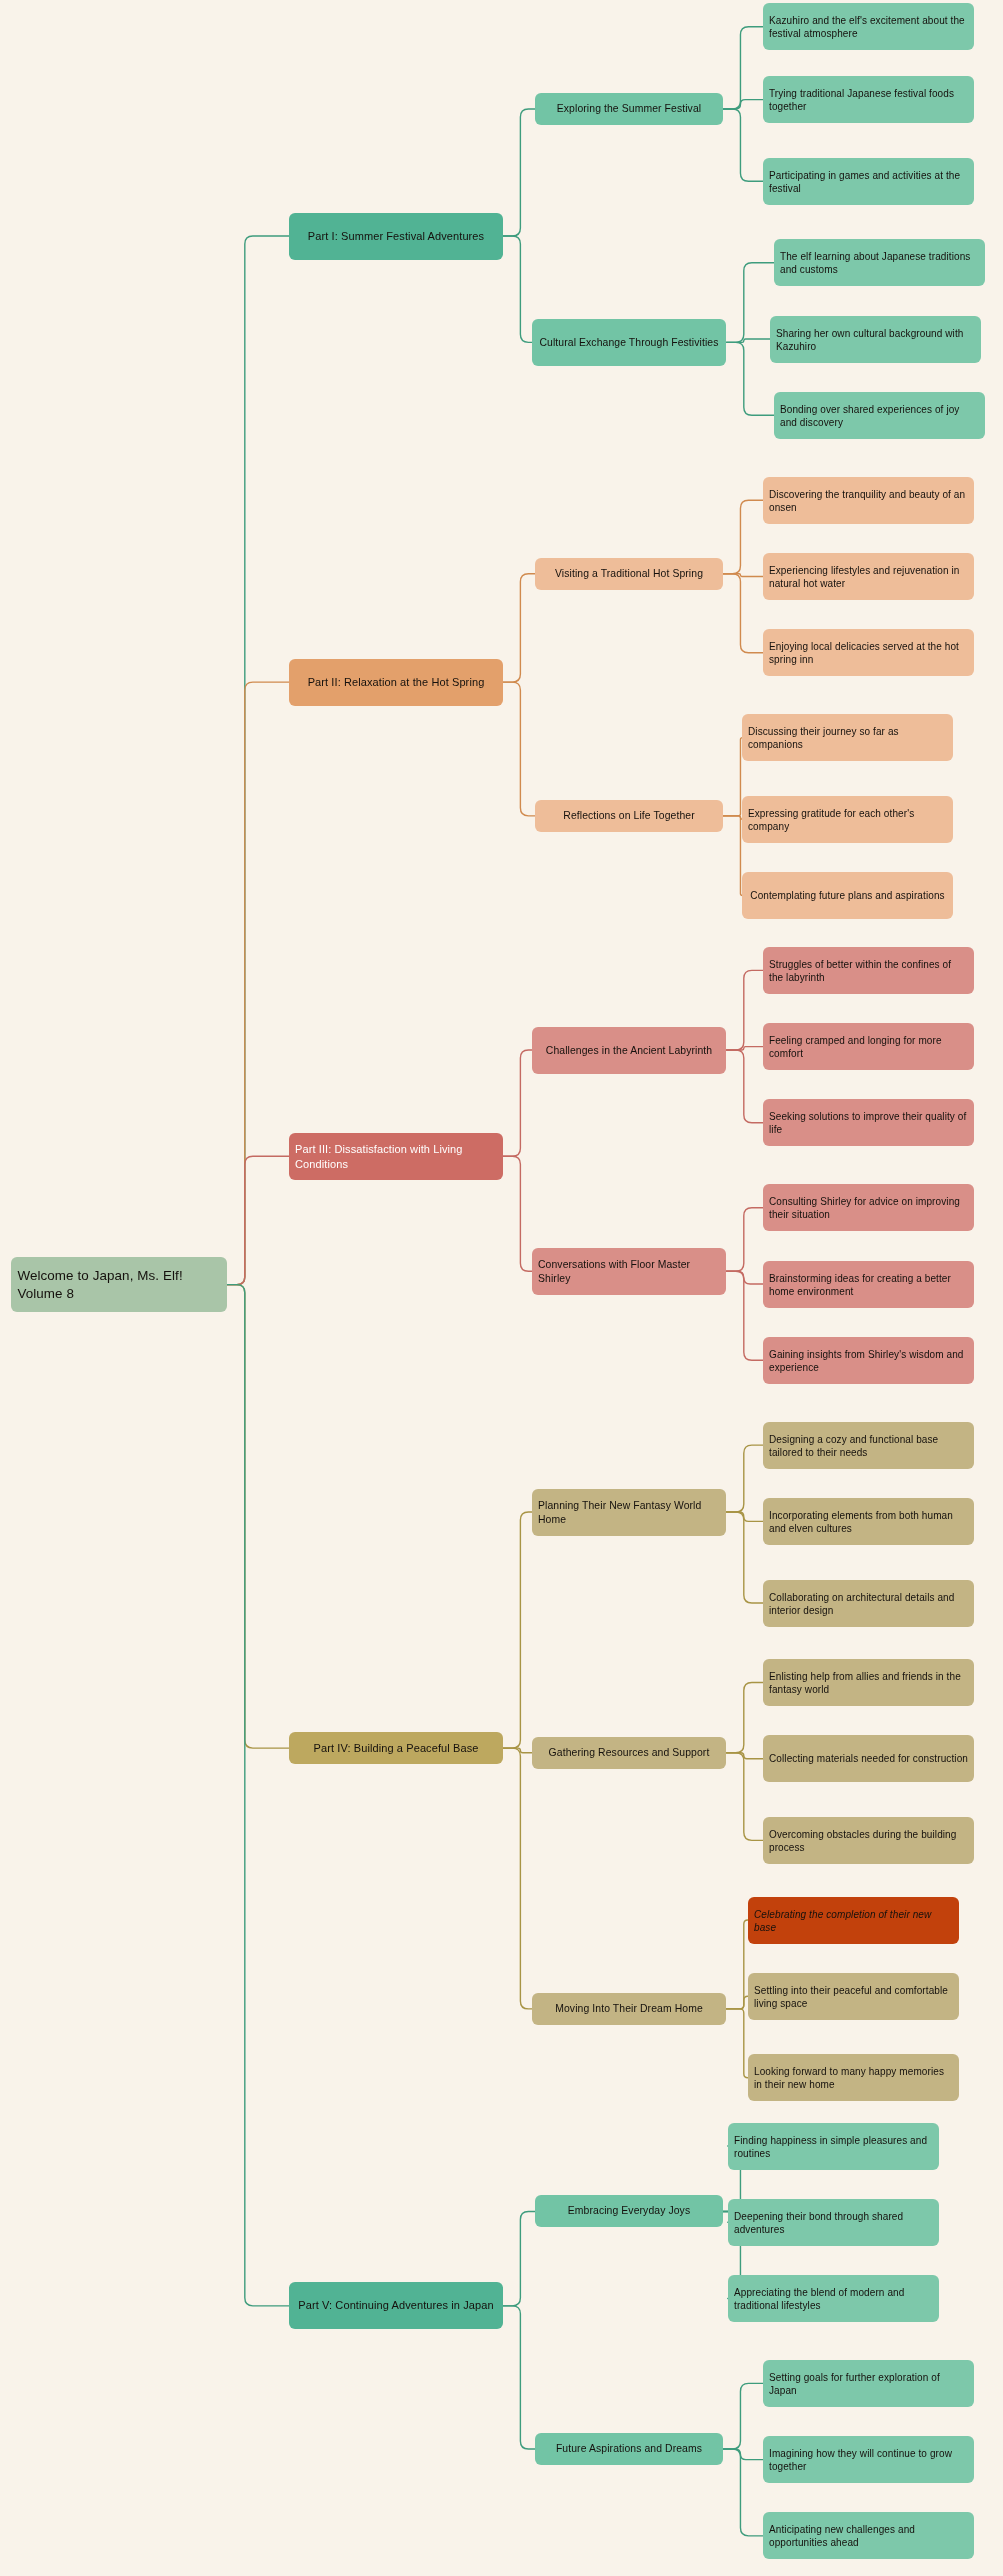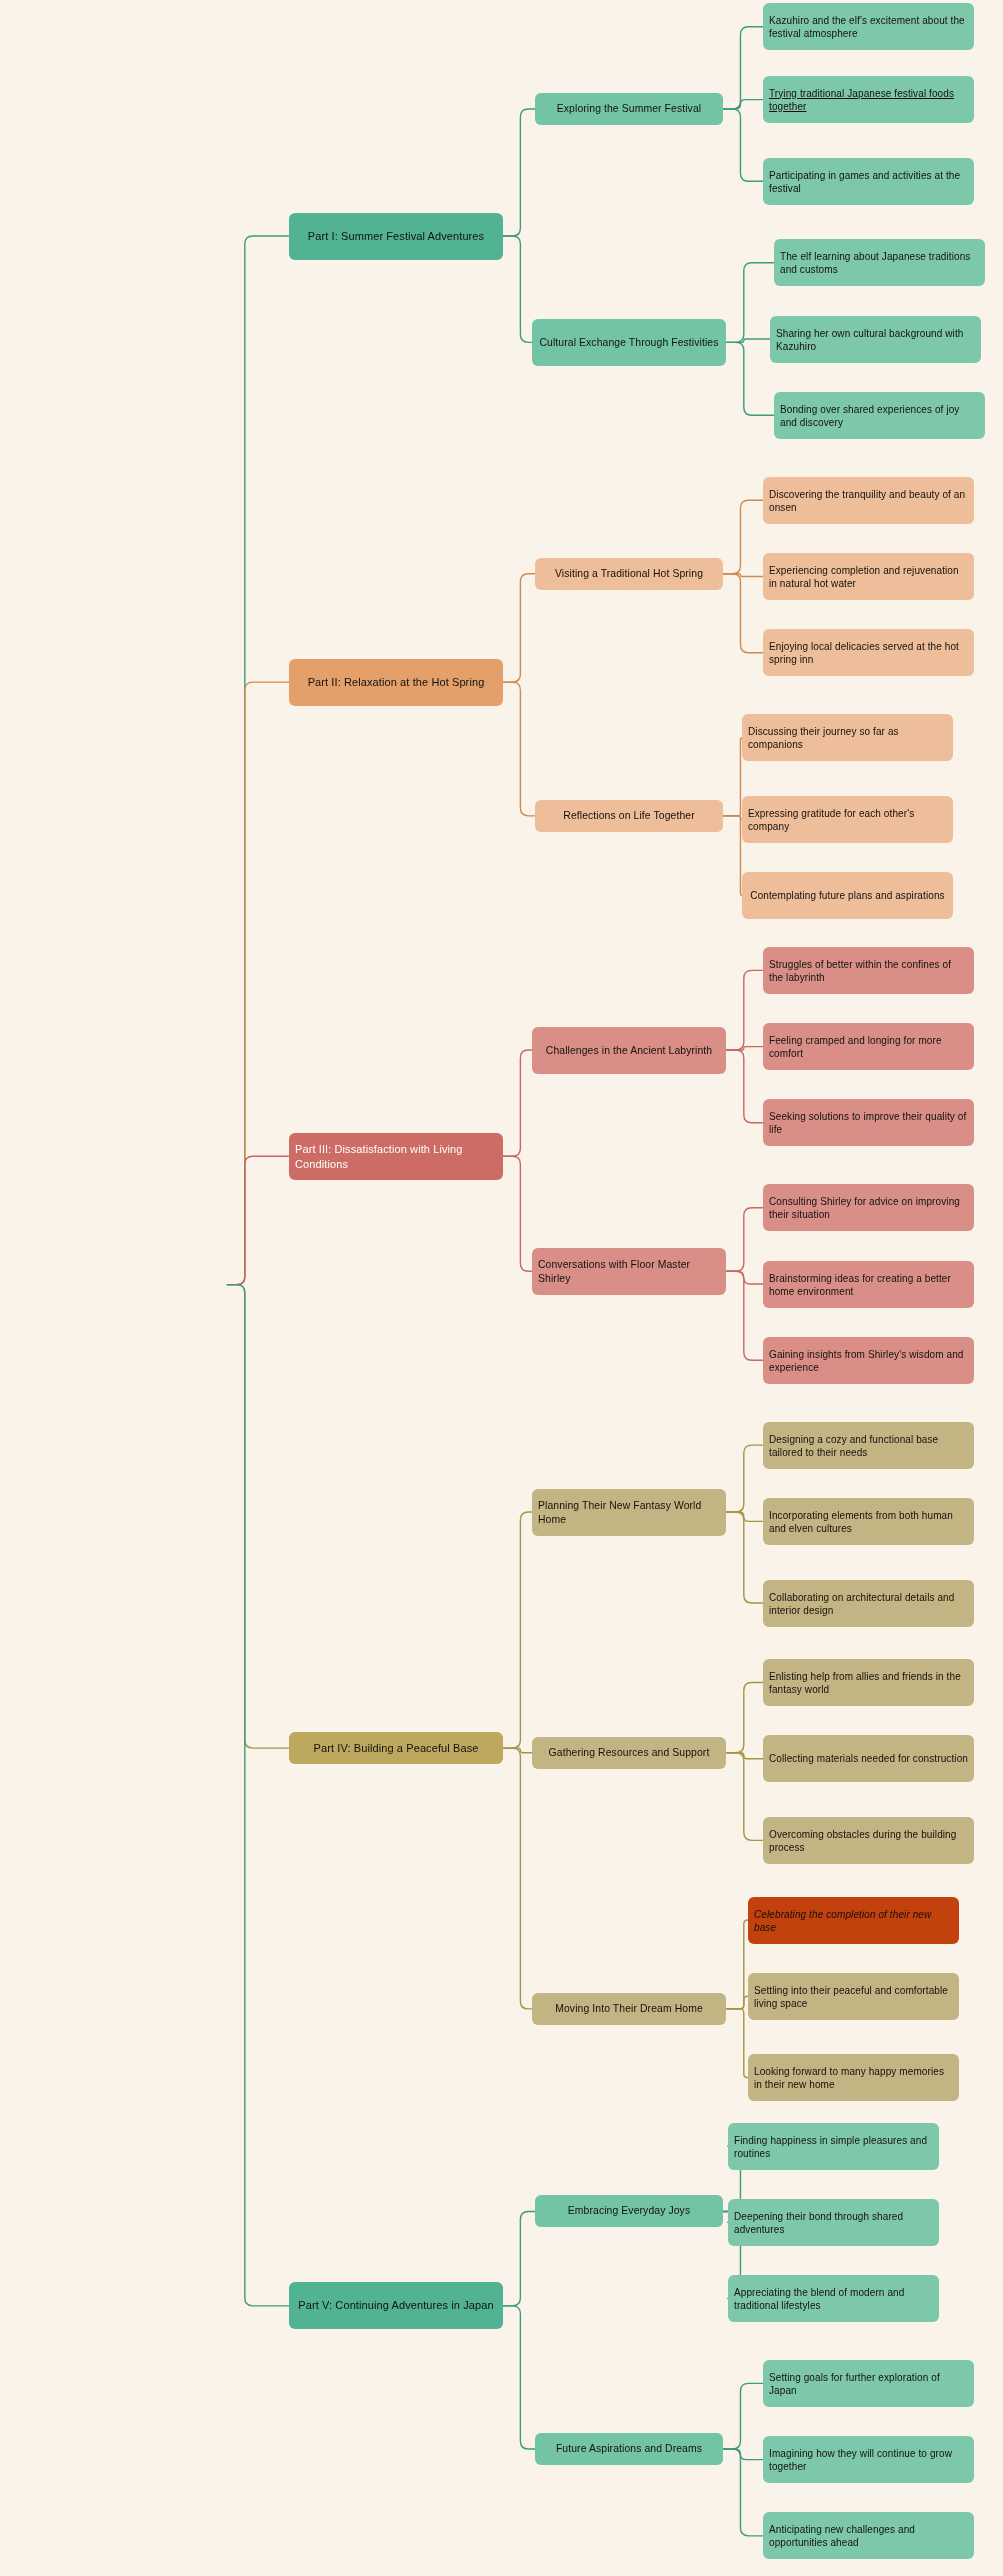--- a/index.html
+++ b/index.html
@@ -83,30 +83,34 @@
       <path d="M 340 1921 L 354 1921 Q 366 1921 366 1933 L 366 3436 Q 366 3448 378 3448 L 432 3448" fill="none" stroke="#3e9c7d" stroke-width="2.1" stroke-linecap="round"></path>
       <path d="M 752 3448 L 766 3448 Q 778 3448 778 3436 L 778 3319 Q 778 3307 790 3307 L 800 3307" fill="none" stroke="#3e9c7d" stroke-width="2.1" stroke-linecap="round"></path>
       <path d="M 1081 3307 L 1095 3307 Q 1107 3307 1107 3295 L 1107 3221 Q 1107 3209 1119 3209 L 1088 3209" fill="none" stroke="#3e9c7d" stroke-width="2.1" stroke-linecap="round"></path>
       <path d="M 1081 3307 L 1099 3307 Q 1107 3307 1107 3315 L 1107 3315 Q 1107 3323 1115 3323 L 1088 3323" fill="none" stroke="#3e9c7d" stroke-width="2.1" stroke-linecap="round"></path>
       <path d="M 1081 3307 L 1095 3307 Q 1107 3307 1107 3319 L 1107 3425 Q 1107 3437 1119 3437 L 1088 3437" fill="none" stroke="#3e9c7d" stroke-width="2.1" stroke-linecap="round"></path>
       <path d="M 752 3448 L 766 3448 Q 778 3448 778 3460 L 778 3650 Q 778 3662 790 3662 L 800 3662" fill="none" stroke="#3e9c7d" stroke-width="2.1" stroke-linecap="round"></path>
       <path d="M 1081 3662 L 1095 3662 Q 1107 3662 1107 3650 L 1107 3576 Q 1107 3564 1119 3564 L 1141 3564" fill="none" stroke="#3e9c7d" stroke-width="2.1" stroke-linecap="round"></path>
       <path d="M 1081 3662 L 1099 3662 Q 1107 3662 1107 3670 L 1107 3670 Q 1107 3678 1115 3678 L 1141 3678" fill="none" stroke="#3e9c7d" stroke-width="2.1" stroke-linecap="round"></path>
       <path d="M 1081 3662 L 1095 3662 Q 1107 3662 1107 3674 L 1107 3780 Q 1107 3792 1119 3792 L 1141 3792" fill="none" stroke="#3e9c7d" stroke-width="2.1" stroke-linecap="round"></path>
     </svg>
+<div class="node n-root" style="left: 11.4px; top: 1257px; width: 216px; height: 55px; background: rgb(169, 197, 168);">
+      <span>Welcome to Japan, Ms. Elf!
+Volume 8</span>
+    </div>
     <div class="node n-l1" style="left: 289px; top: 213px; width: 214px; height: 47px; background: rgb(81, 179, 148);">
       <span>Part I: Summer Festival Adventures</span>
     </div>
     <div class="node n-l2" style="left: 535px; top: 93px; width: 188px; height: 32px; background: rgb(114, 196, 165);">
       <span>Exploring the Summer Festival</span>
     </div>
     <div class="node n-l3" style="left: 763px; top: 3.3px; width: 211px; height: 47px; background: rgb(125, 200, 170);">
       <span>Kazuhiro and the elf's excitement about the festival atmosphere</span>
     </div>
-    <div class="node n-l3" style="left: 763px; top: 76px; width: 211px; height: 47px; background: rgb(125, 200, 170); text-decoration: underline;">
+    <div class="node n-l3" style="left: 763px; top: 76px; width: 211px; height: 47px; background: rgb(125, 200, 170);">
       <span>Trying traditional Japanese festival foods together</span>
     </div>
     <div class="node n-l3" style="left: 763px; top: 158px; width: 211px; height: 47px; background: rgb(125, 200, 170);">
       <span>Participating in games and activities at the festival</span>
     </div>
     <div class="node n-l2" style="left: 532px; top: 319px; width: 194px; height: 47px; background: rgb(114, 196, 165);">
       <span>Cultural Exchange Through Festivities</span>
     </div>
     <div class="node n-l3" style="left: 774px; top: 239px; width: 211px; height: 47px; background: rgb(125, 200, 170);">
       <span>The elf learning about Japanese traditions and customs</span>
@@ -120,21 +124,21 @@
     <div class="node n-l1" style="left: 289px; top: 659px; width: 214px; height: 47px; background: rgb(227, 160, 107);">
       <span>Part II: Relaxation at the Hot Spring</span>
     </div>
     <div class="node n-l2" style="left: 535px; top: 558px; width: 188px; height: 32px; background: rgb(238, 189, 153);">
       <span>Visiting a Traditional Hot Spring</span>
     </div>
     <div class="node n-l3" style="left: 763px; top: 477px; width: 211px; height: 47px; background: rgb(238, 189, 153);">
       <span>Discovering the tranquility and beauty of an onsen</span>
     </div>
     <div class="node n-l3" style="left: 763px; top: 553px; width: 211px; height: 47px; background: rgb(238, 189, 153);">
-      <span>Experiencing completion and rejuvenation in natural hot water</span>
+      <span>Experiencing lifestyles and rejuvenation in natural hot water</span>
     </div>
     <div class="node n-l3" style="left: 763px; top: 629px; width: 211px; height: 47px; background: rgb(238, 189, 153);">
       <span>Enjoying local delicacies served at the hot spring inn</span>
     </div>
     <div class="node n-l2" style="left: 535px; top: 800px; width: 188px; height: 32px; background: rgb(238, 189, 153);">
       <span>Reflections on Life Together</span>
     </div>
     <div class="node n-l3" style="left: 742px; top: 714px; width: 211px; height: 47px; background: rgb(238, 189, 153);">
       <span>Discussing their journey so far as companions</span>
     </div>

